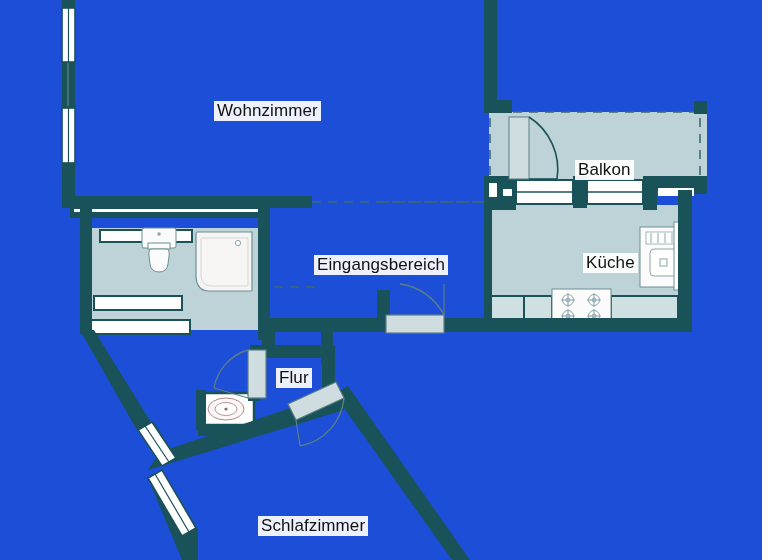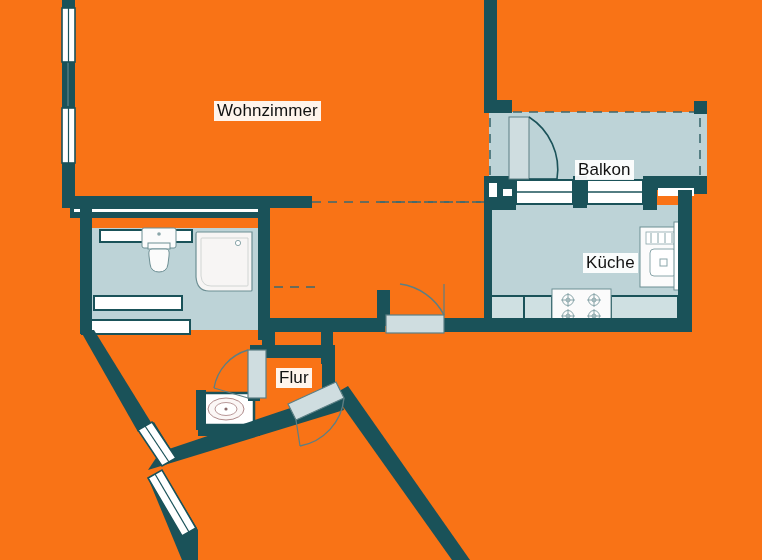--- a/index.html
+++ b/index.html
@@ -10,21 +10,21 @@
   body {
     width: 768px;
     height: 560px;
     overflow: hidden;
     font-family: "Liberation Sans", sans-serif;
   }
   #floorplan-root {
     position: relative;
     width: 762px;
     height: 560px;
-    background: #f97316;
+    background: #1d4ed8;
   }
   #plan-svg {
     position: absolute;
     left: 0;
     top: 0;
     width: 768px;
     height: 560px;
     display: block;
   }
   .room-label {
@@ -273,17 +273,19 @@
 
   </svg>
 
   <div class="room-label" style="left:214px; top:101px;">Wohnzimmer</div>
 
   <div class="room-label" style="left:575px; top:160px;">Balkon</div>
 
   <div class="room-label" style="left:567px; top:253px;margin-left:16px;">Küche</div>
 
 
+  <div class="room-label" style="left:314px; top:255px;">Eingangsbereich</div>
 
   <div class="room-label" style="left:276px; top:368px;">Flur</div>
 
+  <div class="room-label" style="left:258px; top:516px;">Schlafzimmer</div>
 
 </div>
 
 </body></html>

